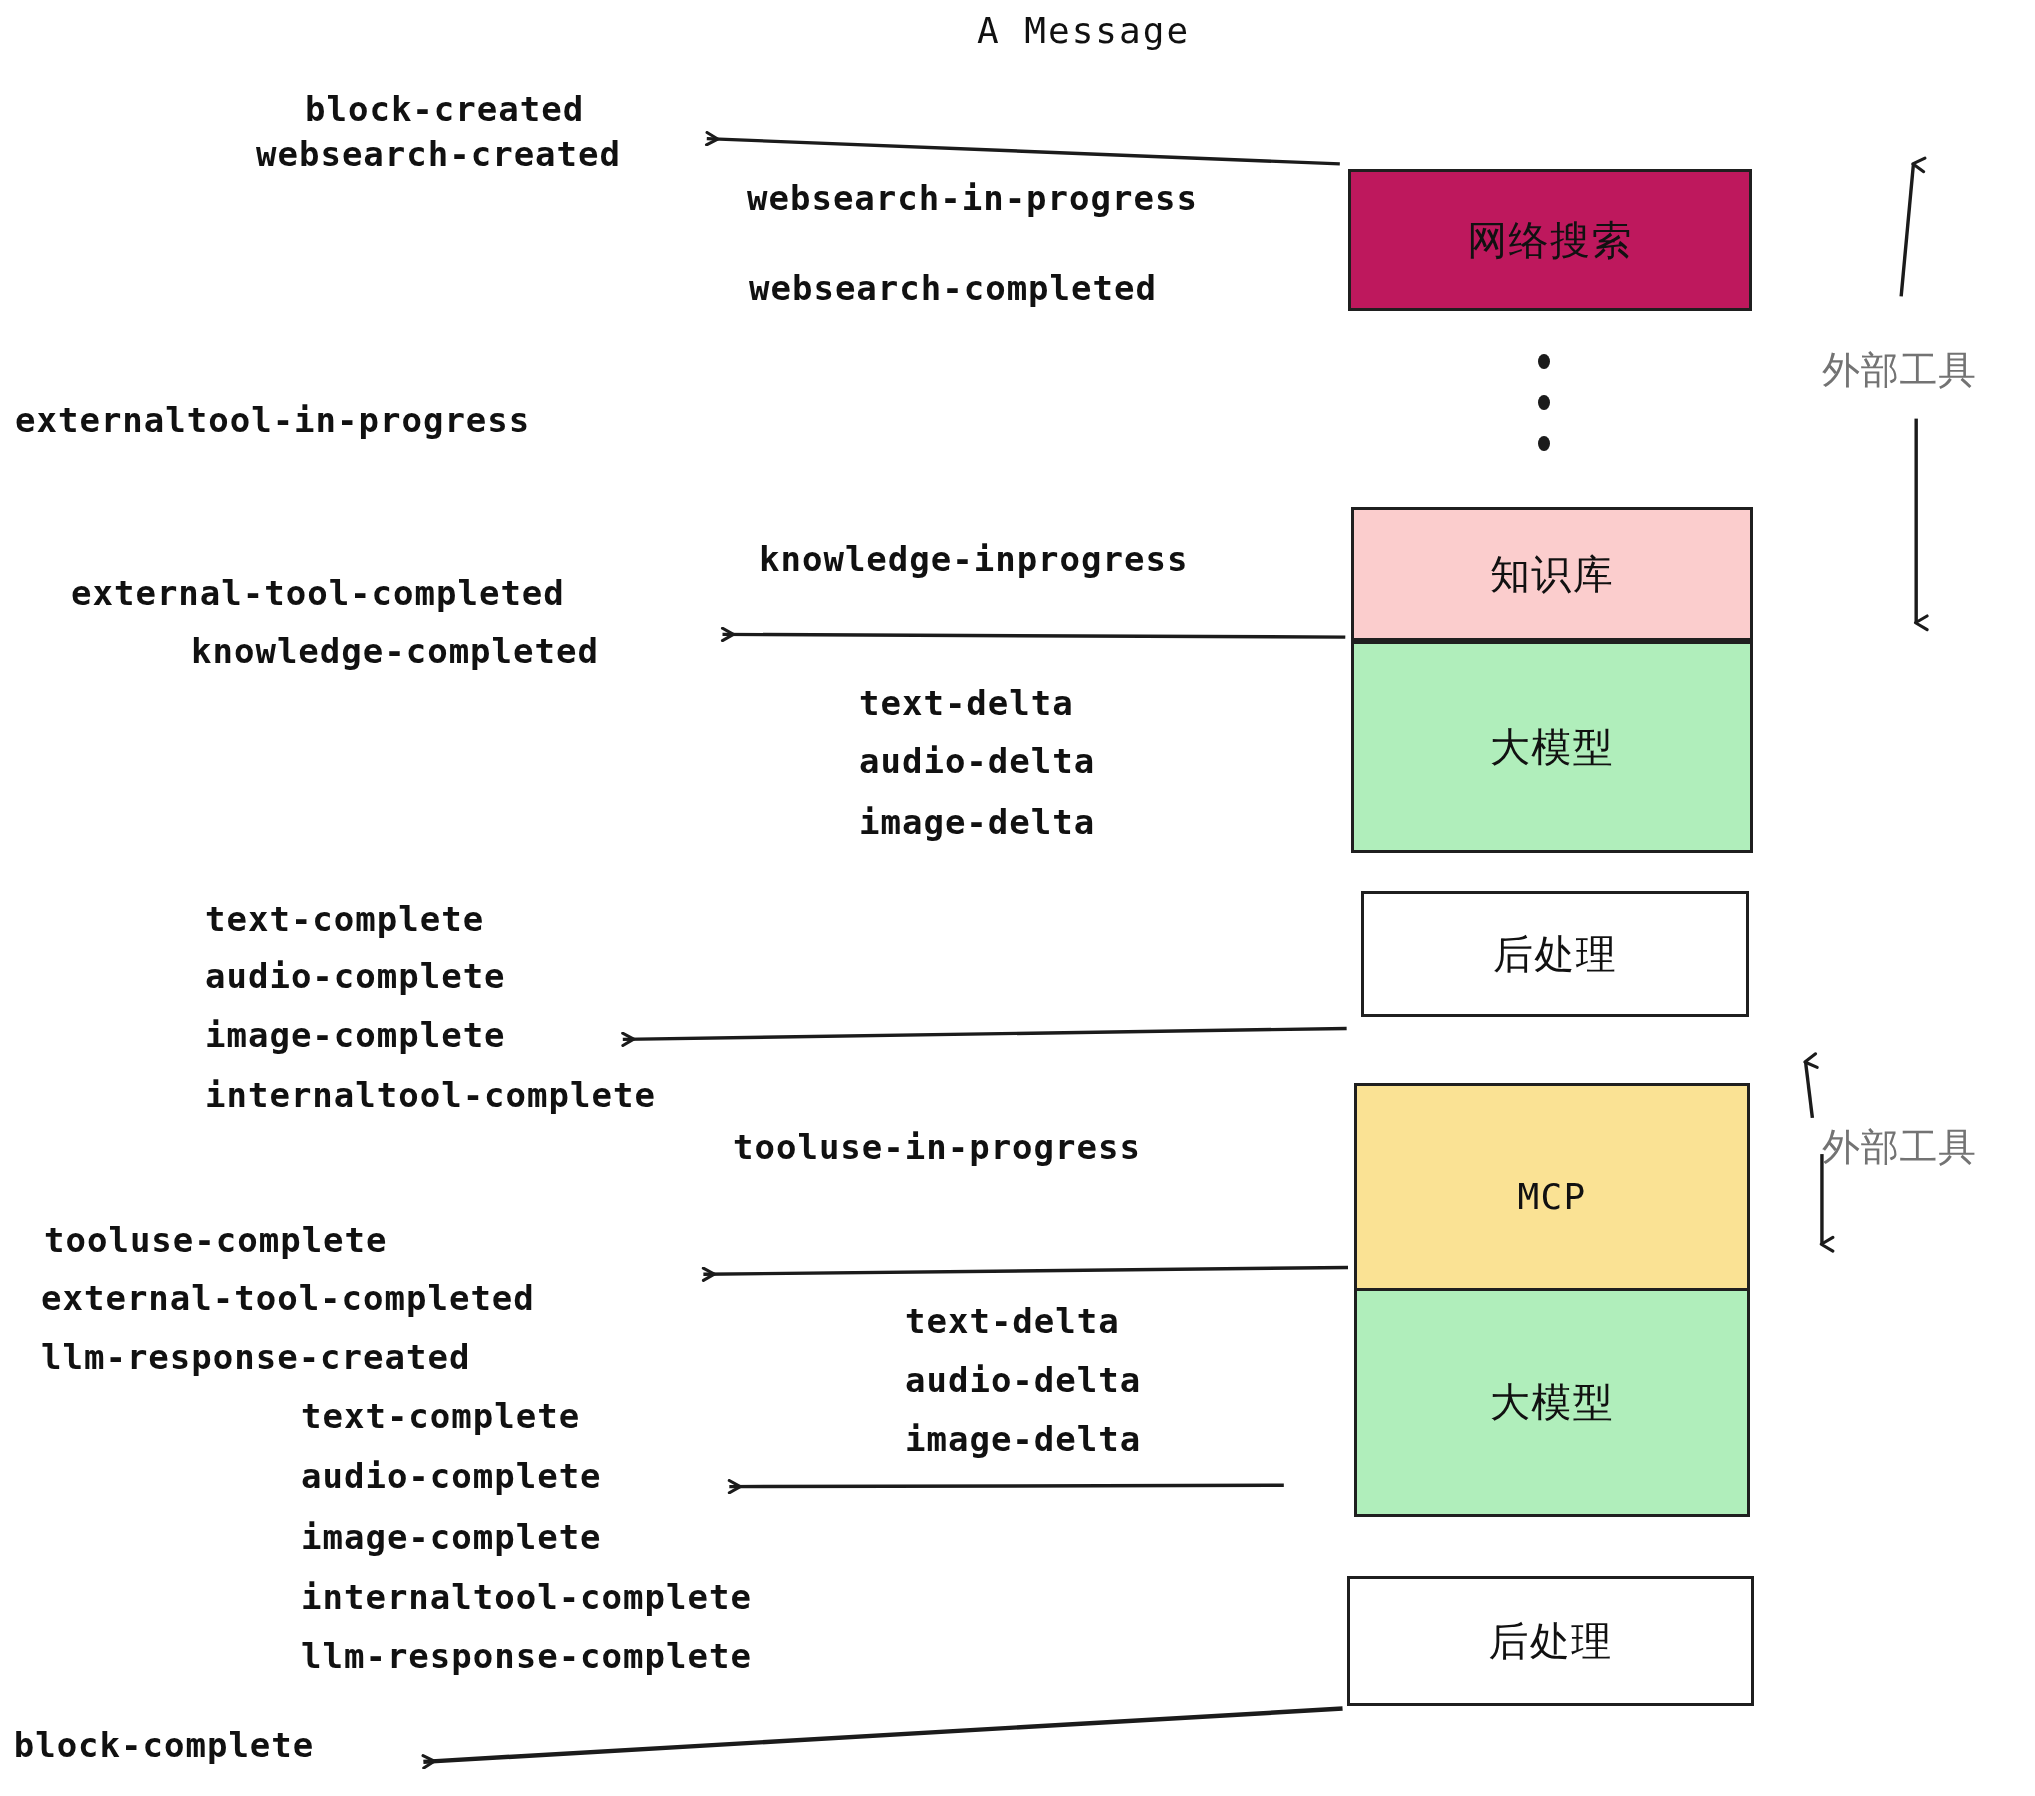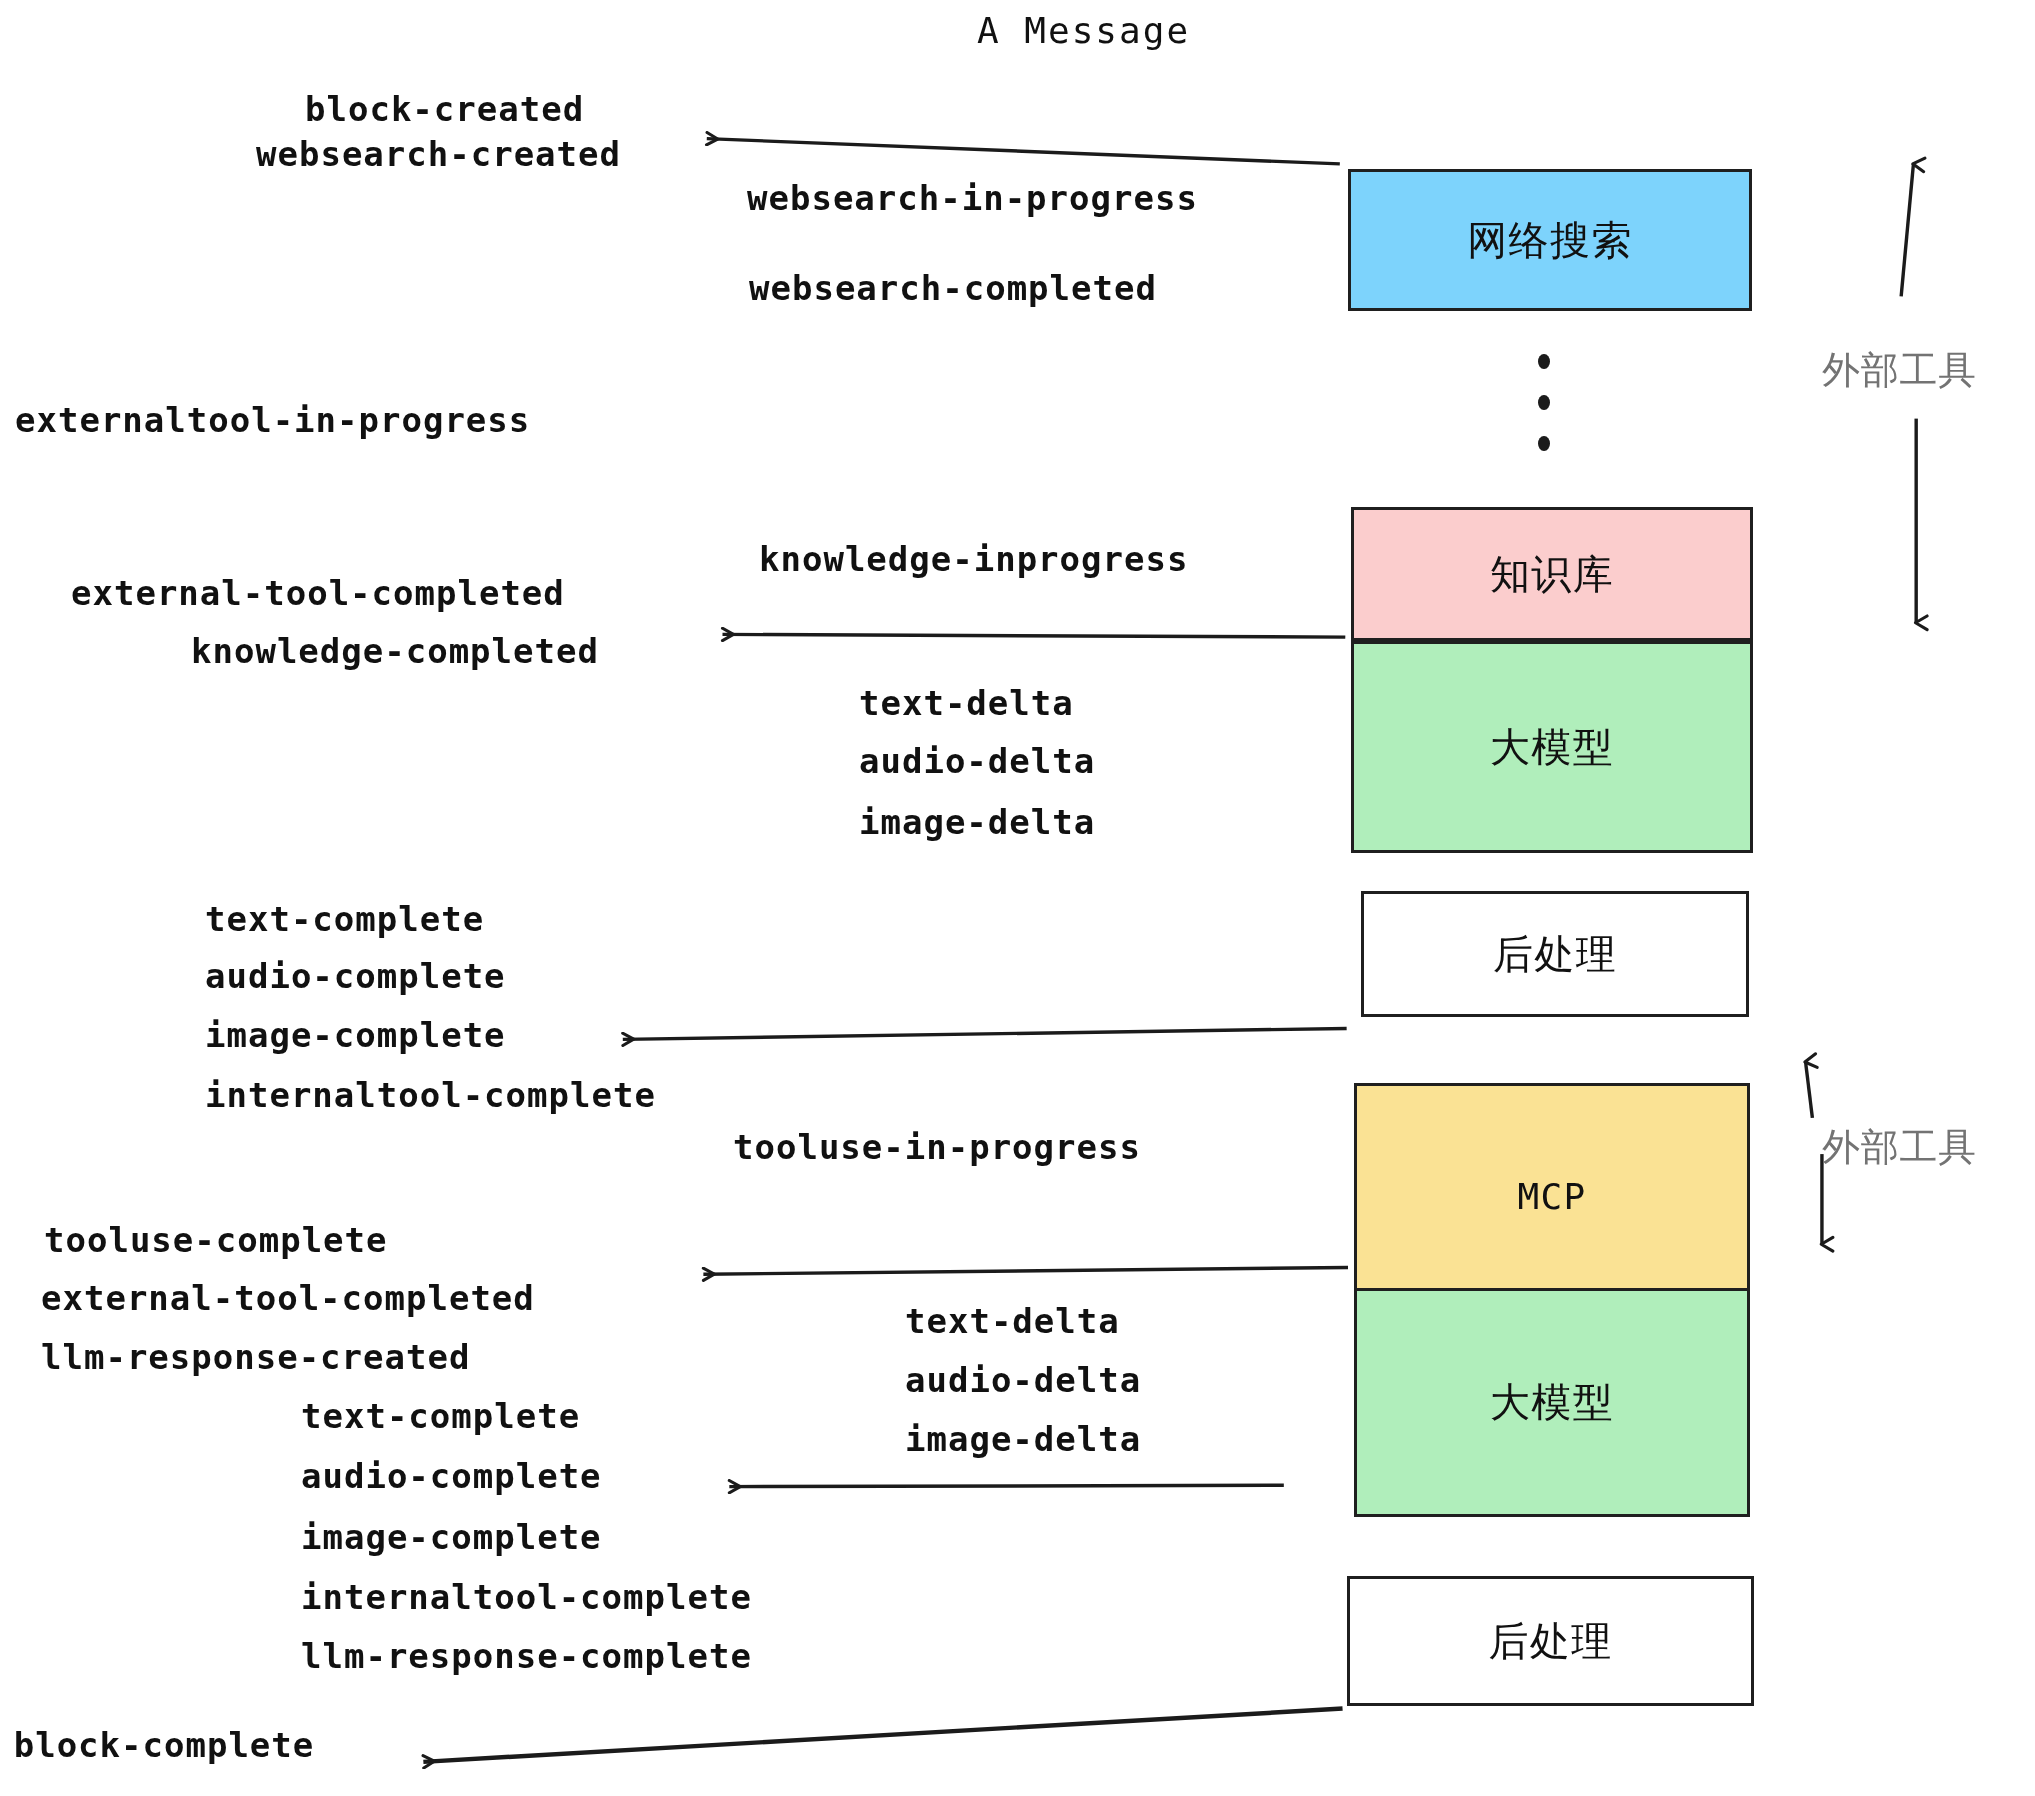--- a/index.html
+++ b/index.html
@@ -57,21 +57,21 @@
     <path d="M1966,2502 L620,2580" fill="none" stroke="#1b1b1b" stroke-width="6.5" marker-end="url(#ahL)"></path>
 
     <path d="M2784,434 L2802,240" fill="none" stroke="#1b1b1b" stroke-width="5" marker-end="url(#ahU)"></path>
     <path d="M2806,613 L2806,912" fill="none" stroke="#1b1b1b" stroke-width="5" marker-end="url(#ahD)"></path>
 
     <path d="M2654,1637 L2644,1555" fill="none" stroke="#1b1b1b" stroke-width="5" marker-end="url(#ahU)"></path>
     <path d="M2668,1690 L2668,1822" fill="none" stroke="#1b1b1b" stroke-width="5" marker-end="url(#ahD)"></path>
   </svg>
 
   <div id="nodes-host">
-      <div class="node" style="left: 1348px; top: 169px; width: 404px; height: 142px; background: #7dd3fc;">网络搜索</div>
+      <div class="node" style="left: 1348px; top: 169px; width: 404px; height: 142px; background: #be185d;">网络搜索</div>
       <div class="node" style="left: 1351px; top: 507px; width: 402px; height: 134px; background: rgb(251, 205, 205);">知识库</div>
       <div class="node" style="left: 1351px; top: 641px; width: 402px; height: 212px; background: rgb(176, 238, 187);">大模型</div>
       <div class="node" style="left: 1361px; top: 891px; width: 388px; height: 126px; background: rgb(255, 255, 255);">后处理</div>
       <div class="node mono" style="left: 1354px; top: 1035px; width: 396px; height: 227px; background: rgb(250, 226, 148); margin-top: 48px;">MCP</div>
       <div class="node" style="left: 1354px; top: 1288px; width: 396px; height: 229px; background: rgb(176, 238, 187);">大模型</div>
       <div class="node" style="left: 1347px; top: 1576px; width: 407px; height: 130px; background: rgb(255, 255, 255);">后处理</div>
     </div>
   <div id="events-host">
       <div class="evt" style="left: 305px; top: 92px;">block-created</div>
       <div class="evt" style="left: 256px; top: 137px;">websearch-created</div>

